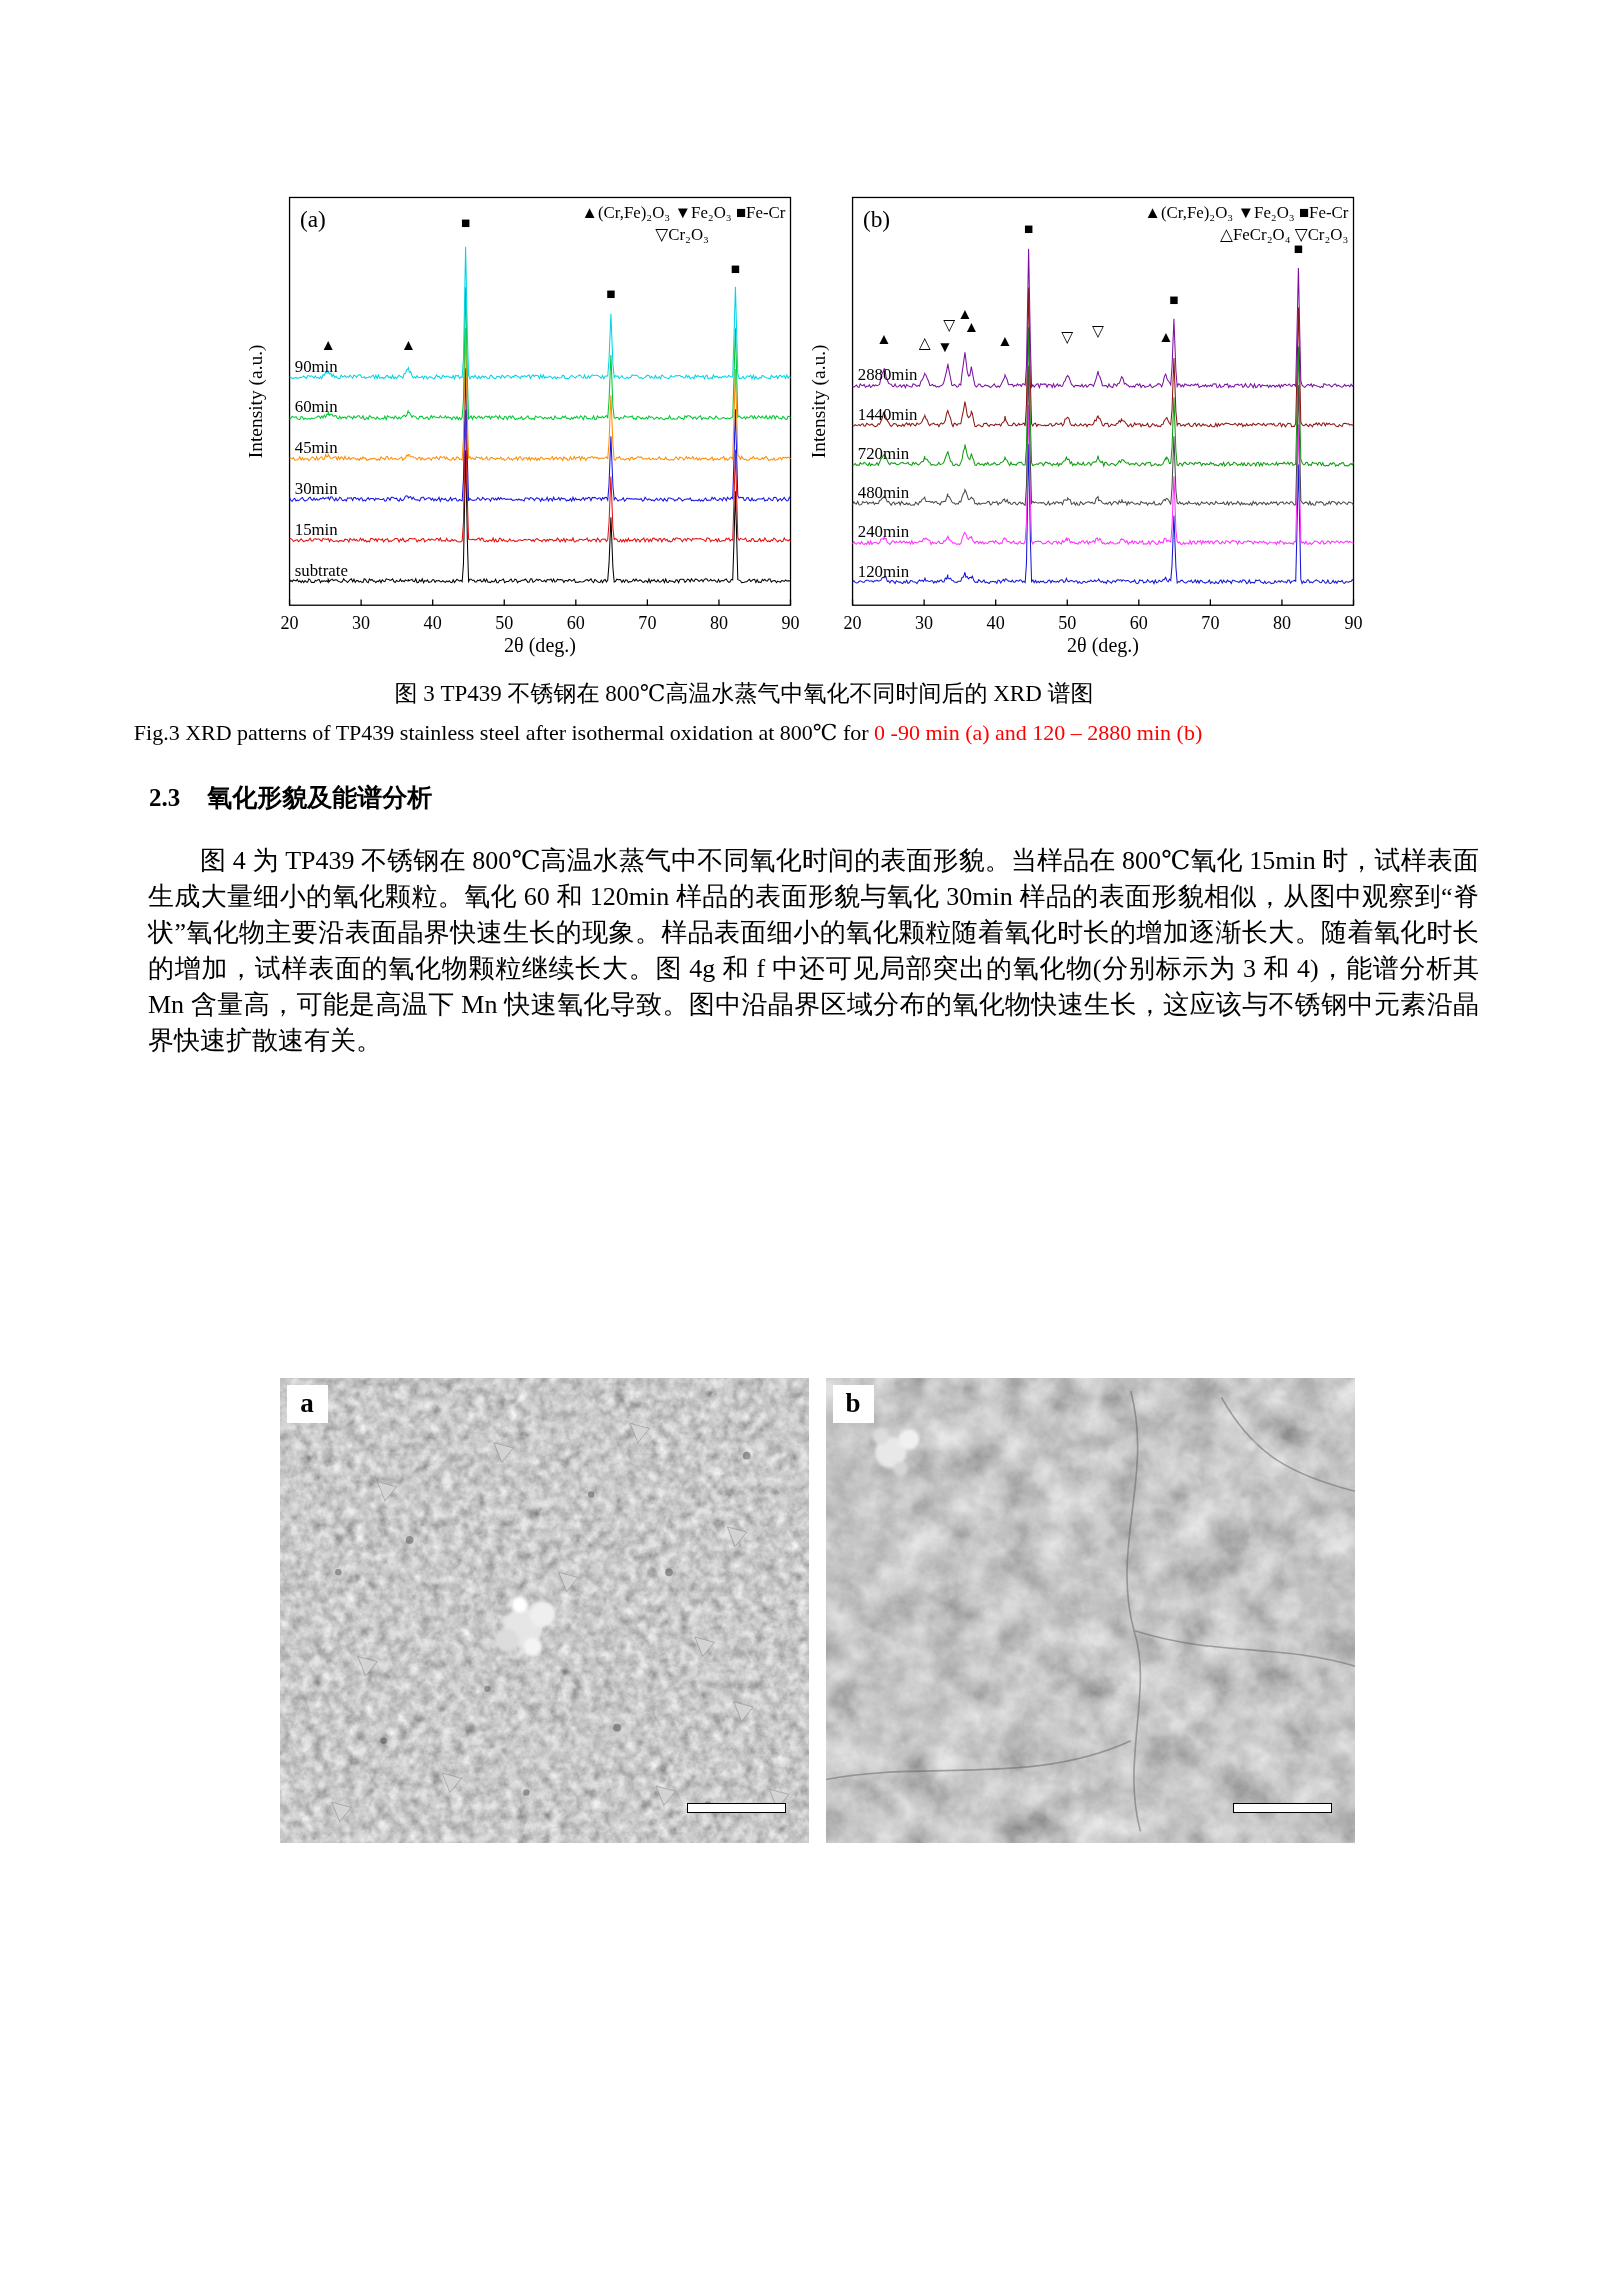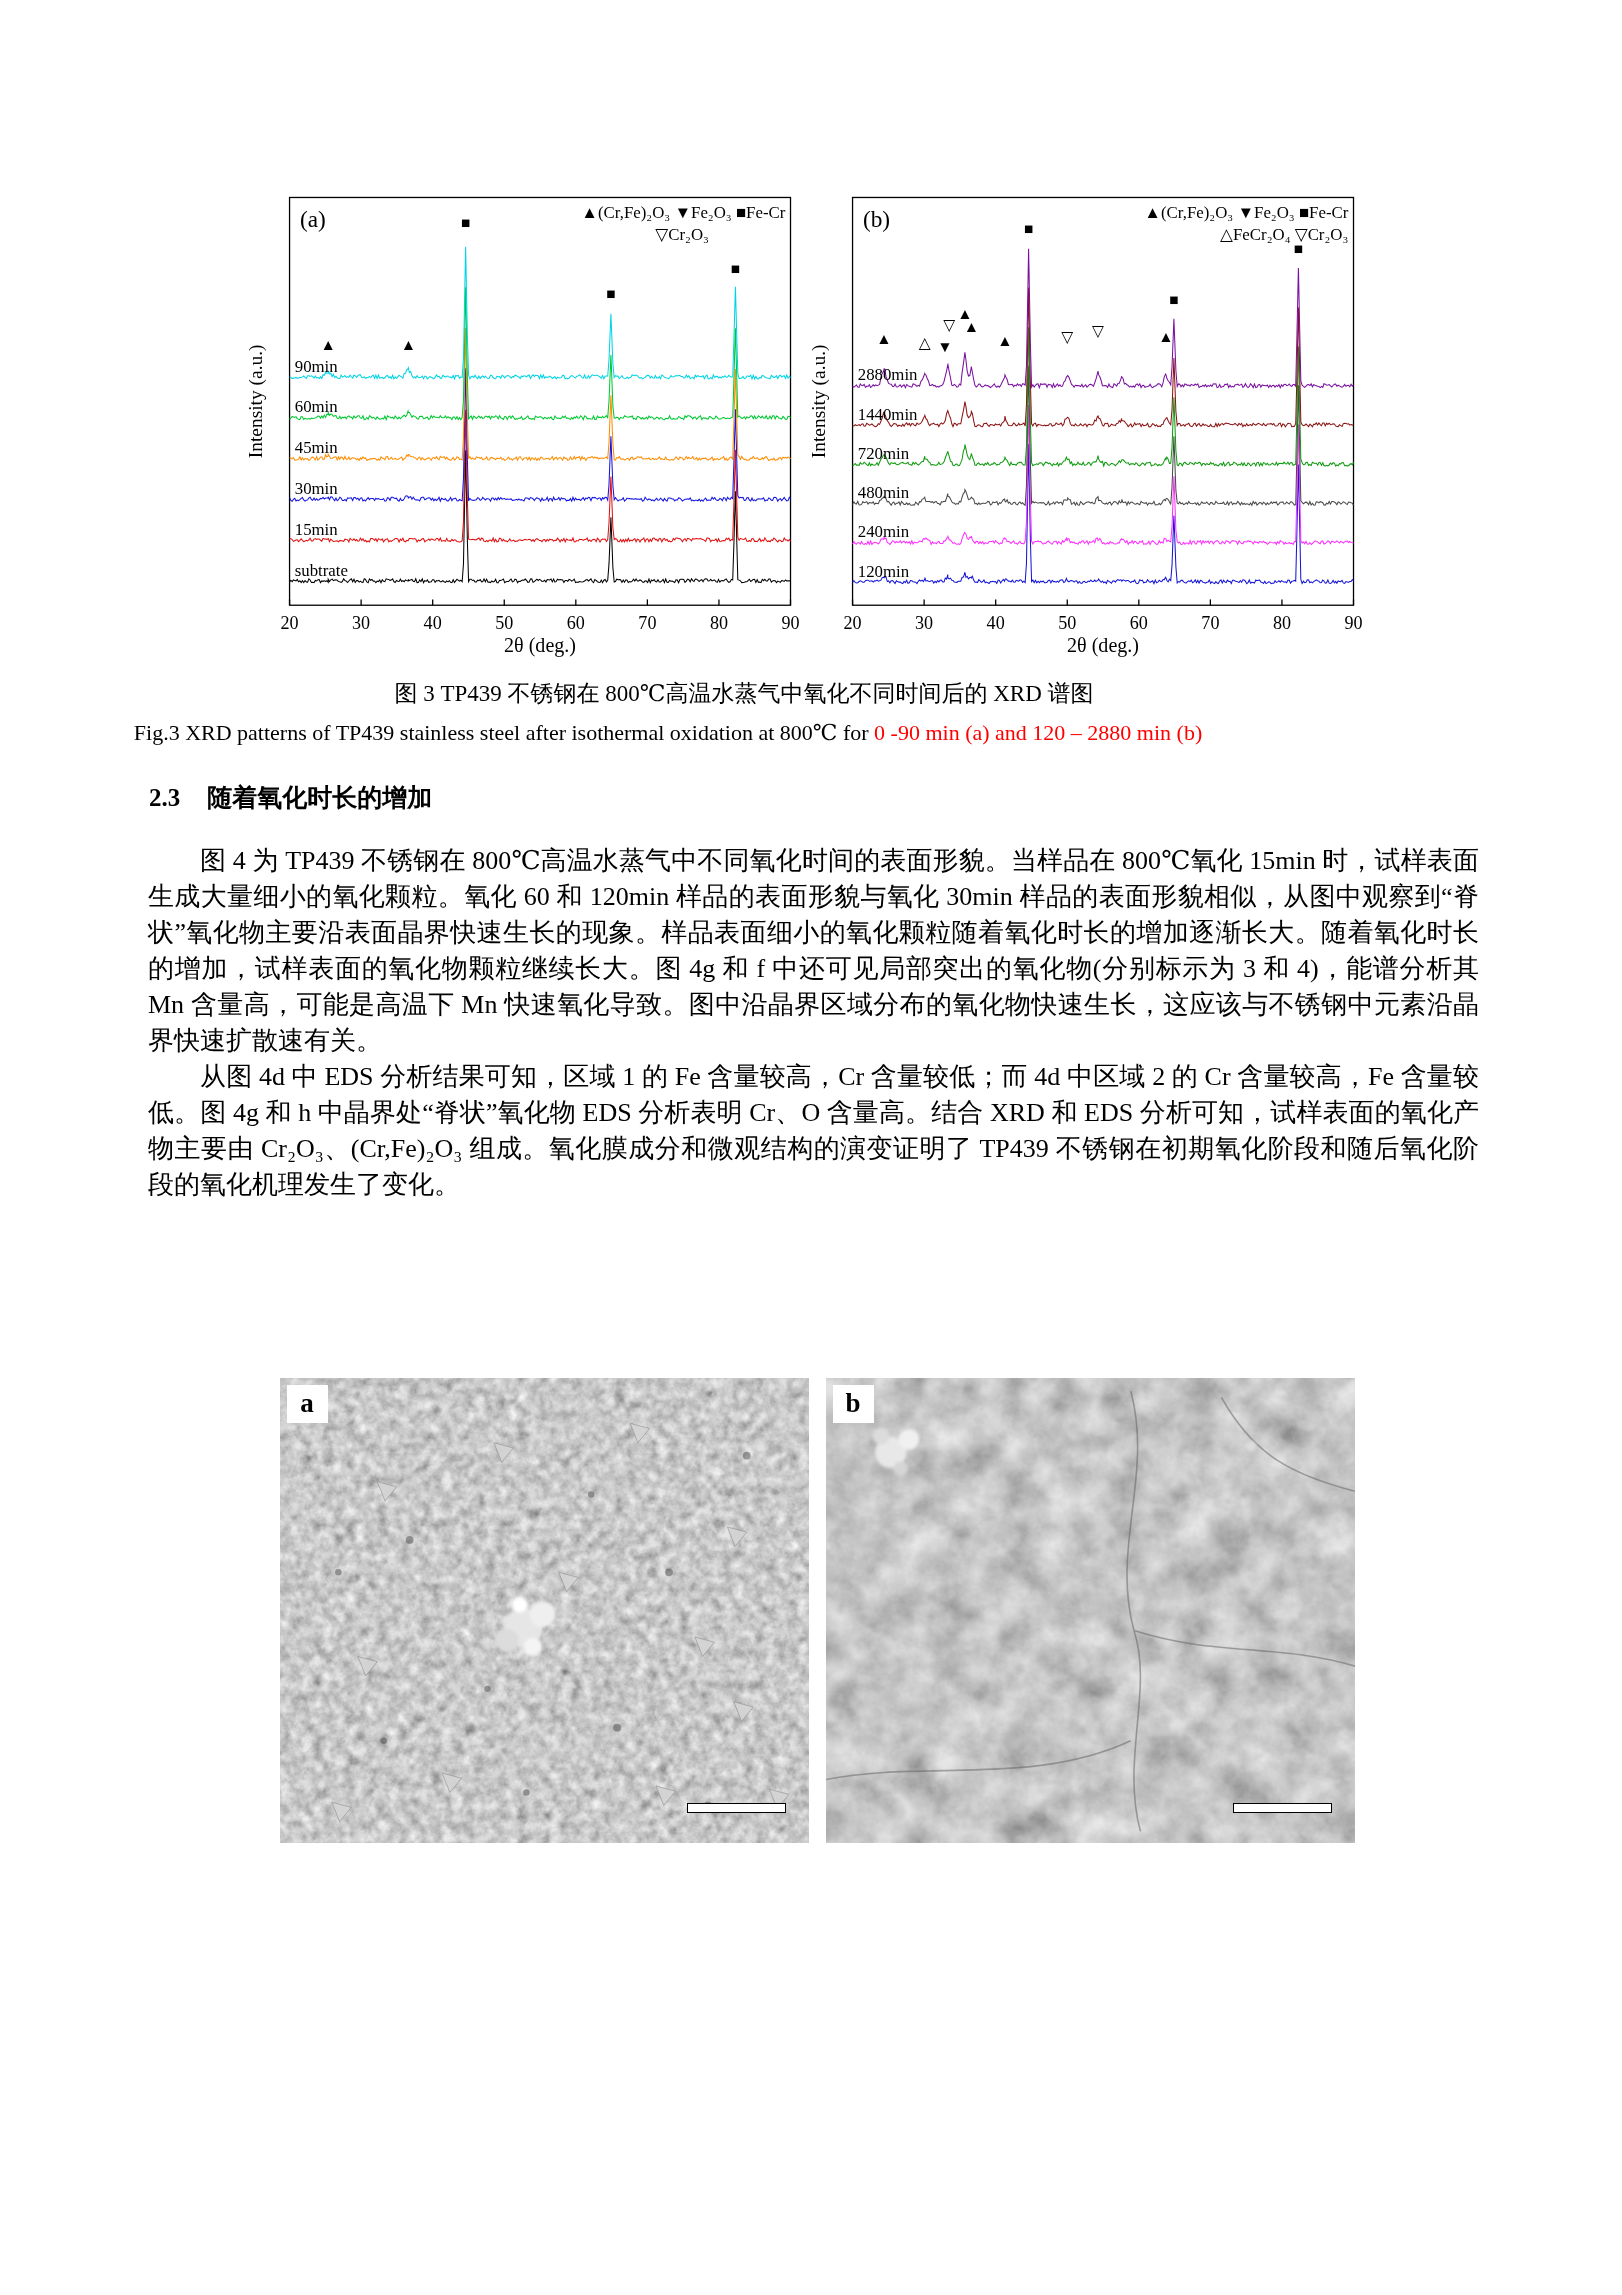--- a/index.html
+++ b/index.html
@@ -119,26 +119,25 @@
           <text x="546.3028571428571" y="228.07692307692307" text-anchor="middle" dominant-baseline="middle" font-size="24" font-family="Liberation Serif, DejaVu Serif, serif">▲</text>
           <text x="558.4657142857143" y="170.52884615384613" text-anchor="middle" dominant-baseline="middle" font-size="24" font-family="Liberation Serif, DejaVu Serif, serif">■</text>
           <text x="750.86" y="91.77884615384622" text-anchor="middle" dominant-baseline="middle" font-size="24" font-family="Liberation Serif, DejaVu Serif, serif">■</text>
         </svg></div>
   </div>
 
   <div class="caption-zh">图 3 TP439 不锈钢在 800℃高温水蒸气中氧化不同时间后的 XRD 谱图</div>
   <div class="caption-en"><span>Fig.3 XRD patterns of TP439 stainless steel after isothermal oxidation at 800℃  for </span><span class="red" style="color: rgb(255, 0, 0);">0 -90 min (a) and 120 – 2880 min (b)</span></div>
 
   <div class="section-heading">
-    <span class="sect-num">2.3</span><span>随着氧化时长的增加</span>
+    <span class="sect-num">2.3</span><span>氧化形貌及能谱分析</span>
   </div>
 
   <div class="body-text">
     <p>图 4 为 TP439 不锈钢在 800℃高温水蒸气中不同氧化时间的表面形貌。当样品在 800℃氧化 15min 时，试样表面生成大量细小的氧化颗粒。氧化 60 和 120min 样品的表面形貌与氧化 30min 样品的表面形貌相似，从图中观察到“脊状”氧化物主要沿表面晶界快速生长的现象。样品表面细小的氧化颗粒随着氧化时长的增加逐渐长大。随着氧化时长的增加，试样表面的氧化物颗粒继续长大。图 4g 和 f 中还可见局部突出的氧化物(分别标示为 3 和 4)，能谱分析其 Mn 含量高，可能是高温下 Mn 快速氧化导致。图中沿晶界区域分布的氧化物快速生长，这应该与不锈钢中元素沿晶界快速扩散速有关。</p>
-    <p>从图 4d 中 EDS 分析结果可知，区域 1 的 Fe 含量较高，Cr 含量较低；而 4d 中区域 2 的 Cr 含量较高，Fe 含量较低。图 4g 和 h 中晶界处“脊状”氧化物 EDS 分析表明 Cr、O 含量高。结合 XRD 和 EDS 分析可知，试样表面的氧化产物主要由 Cr₂O₃、(Cr,Fe)₂O₃ 组成。氧化膜成分和微观结构的演变证明了 TP439 不锈钢在初期氧化阶段和随后氧化阶段的氧化机理发生了变化。</p>
   </div>
 
   <div class="figure4">
 
     <div class="sem">
       <svg viewBox="0 0 816 718" preserveAspectRatio="none">
         <defs>
           <filter id="semNoiseA" x="0%" y="0%" width="100%" height="100%">
             <feTurbulence type="fractalNoise" baseFrequency="0.06" numOctaves="4" seed="8" stitchTiles="stitch"></feTurbulence>
             <feColorMatrix type="matrix" values="0.4 0.4 0.4 0 -0.02  0.4 0.4 0.4 0 -0.02  0.4 0.4 0.4 0 -0.02  0 0 0 0 1"></feColorMatrix>

